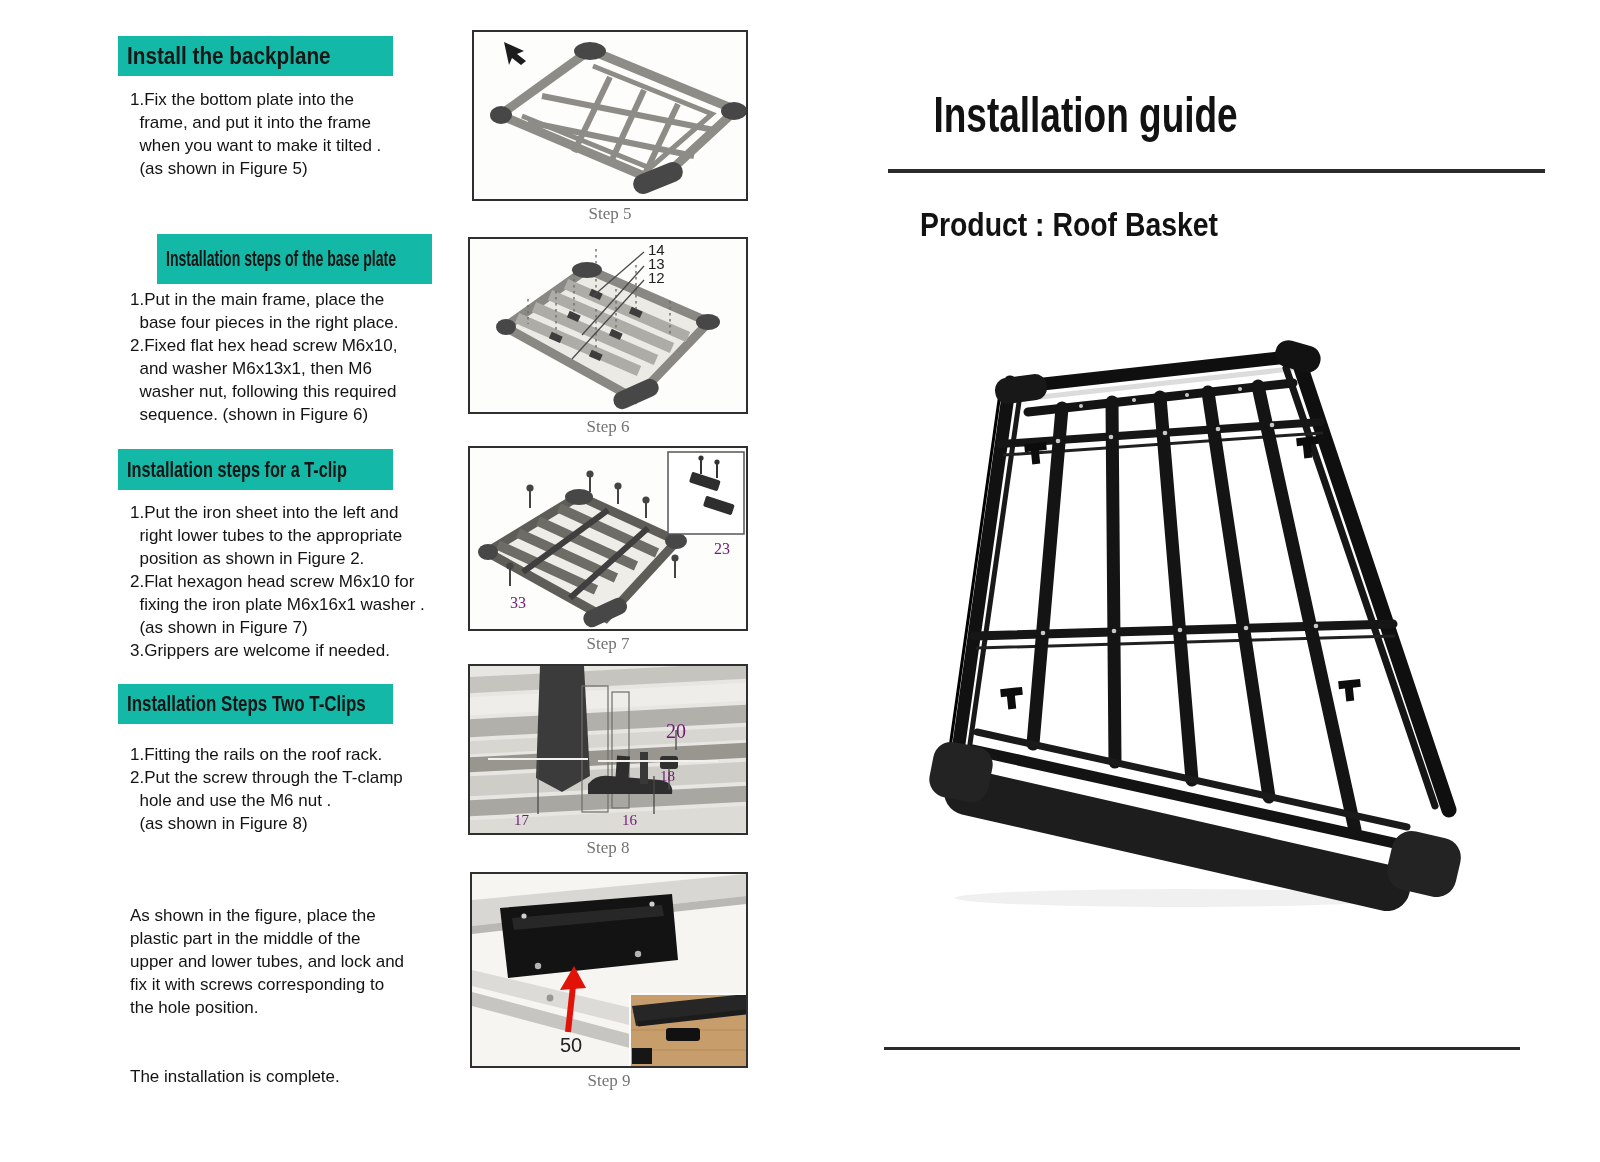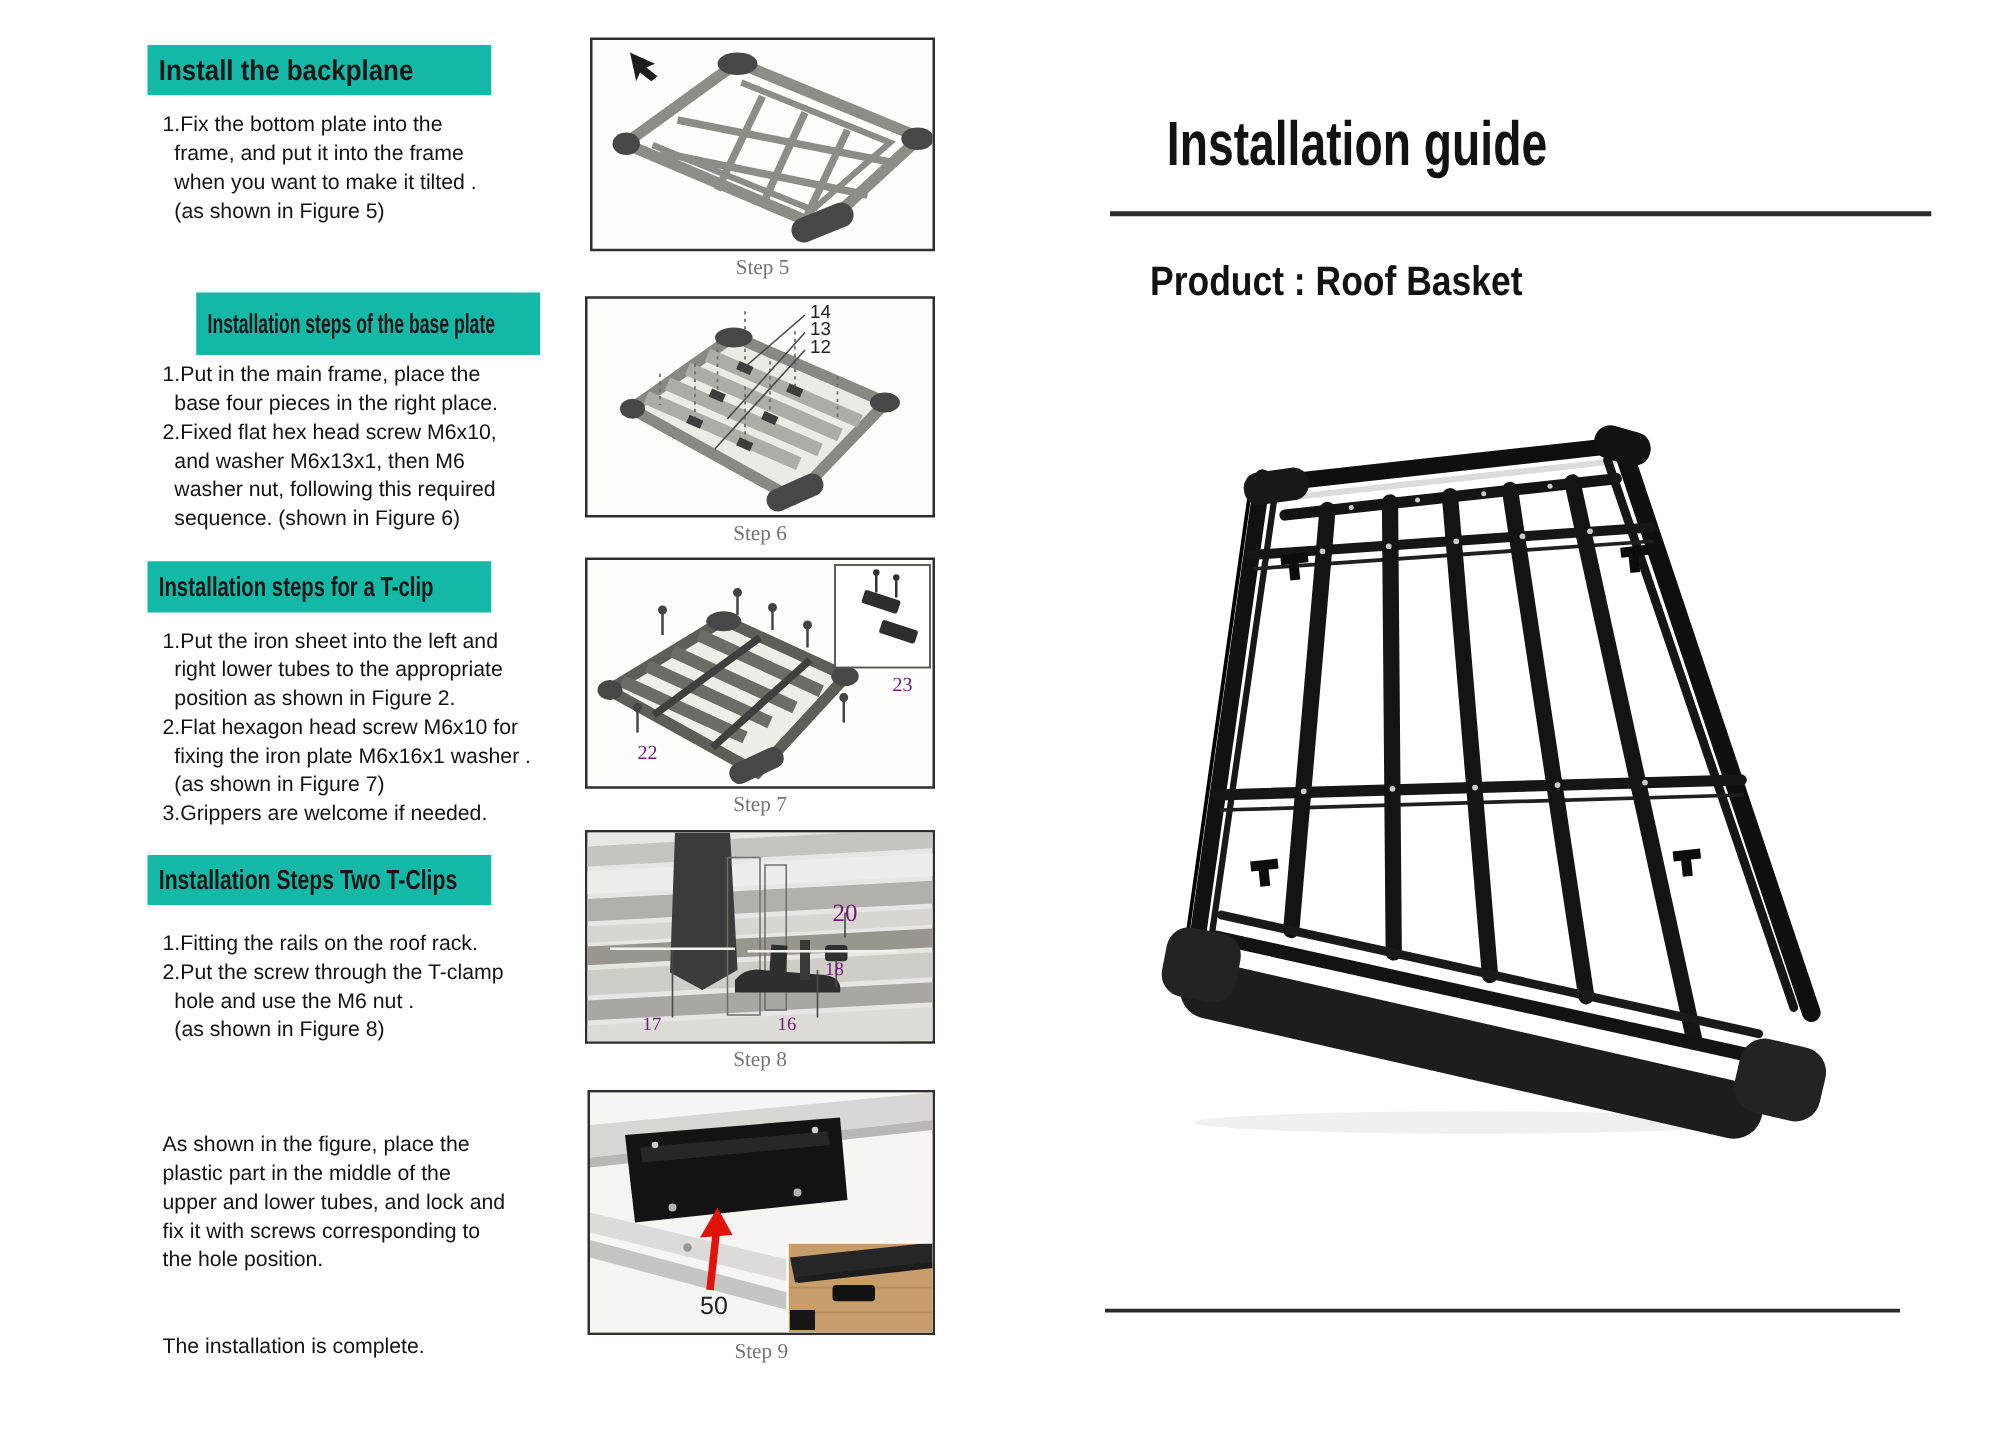--- a/index.html
+++ b/index.html
@@ -184,21 +184,21 @@
       <g>
         <rect x="198" y="4" width="76" height="82" fill="#ffffff" stroke="#555555" stroke-width="1.5"></rect>
         <rect x="220" y="28" width="30" height="11" rx="2" fill="#2e2e2e" transform="rotate(18 235 33)"></rect>
         <rect x="234" y="52" width="30" height="11" rx="2" fill="#2e2e2e" transform="rotate(18 249 57)"></rect>
         <path d="M231,12 V26" stroke="#333333" stroke-width="2"></path>
           <circle cx="231" cy="10" r="2.6" fill="#333333"></circle>
         <path d="M247,16 V30" stroke="#333333" stroke-width="2"></path>
           <circle cx="247" cy="14" r="2.6" fill="#333333"></circle>
       </g>
     </svg>
-    <span class="plabel" style="left:40px;top:146px;">22</span>
+    <span class="plabel" style="left:40px;top:146px;">33</span>
     <span class="plabel" style="left:244px;top:92px;">23</span>
   </div>
   <div class="figcap" style="left:468px;top:634px;width:280px;">Step 7</div>
 
   <div class="fig" style="left:468px;top:664px;width:280px;height:171px;">
     <svg width="276" height="167" viewBox="0 0 276 167">
       <rect width="276" height="167" fill="#e8e6e2"></rect>
       <g transform="rotate(-3 138 83)">
         <rect x="-10" y="4" width="300" height="16" fill="#c6c4bf"></rect>
         <rect x="-10" y="24" width="300" height="18" fill="#efede9"></rect>

